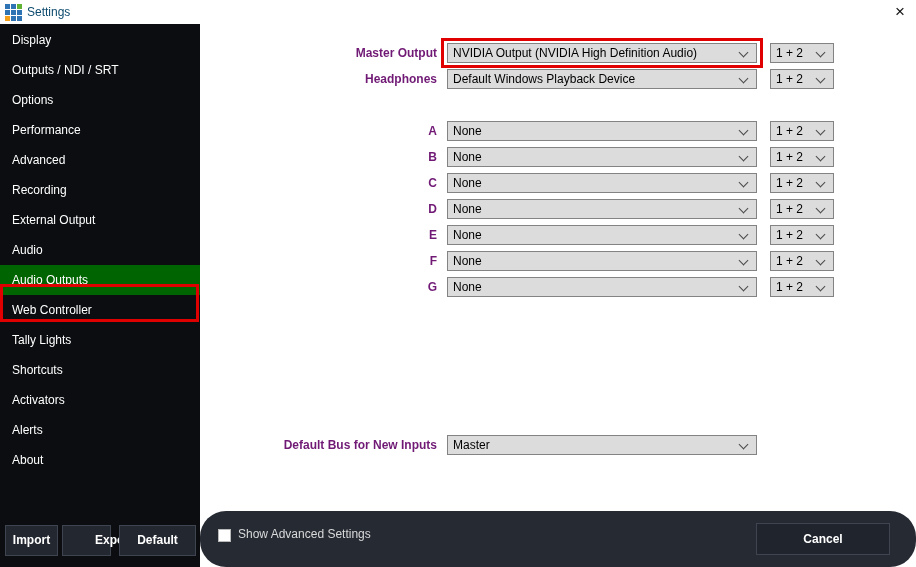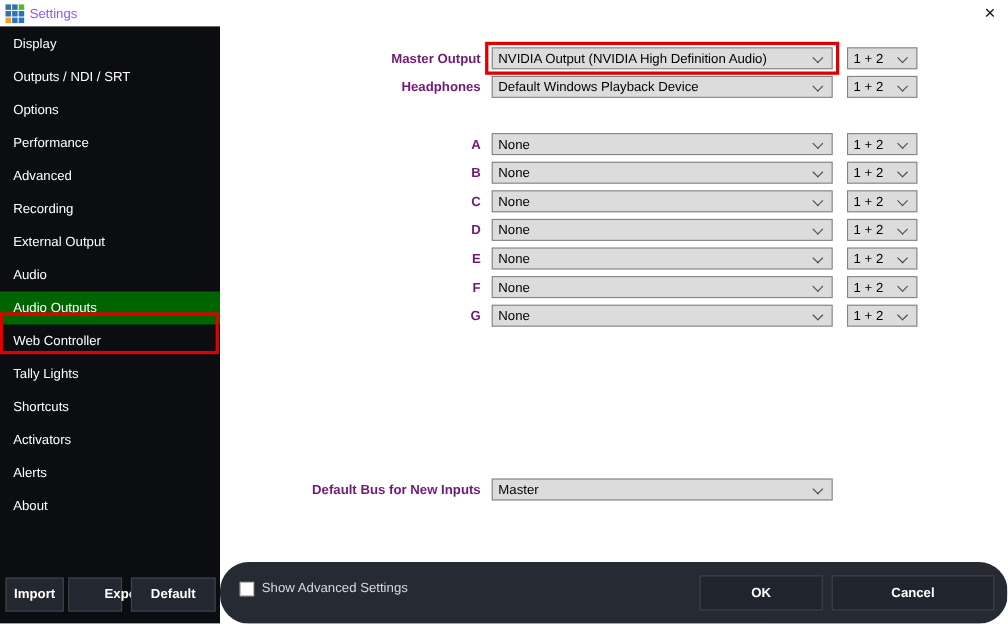--- a/index.html
+++ b/index.html
@@ -11,21 +11,21 @@
     background:#ffffff; overflow:hidden;
   }
 
   
   .titlebar { position:absolute; left:0; top:0; width:916px; height:24px; background:#ffffff; }
   .app-icon { position:absolute; left:5px; top:4px; width:17px; height:17px;
     display:grid; grid-template-columns:repeat(3,5px); grid-template-rows:repeat(3,5px); gap:1px; }
   .app-icon span { width:5px; height:5px; background:#2e74b5; }
   .app-icon span.c-green  { background:#5fb233; }
   .app-icon span.c-orange { background:#f5a01a; }
-  .title-text { position:absolute; left:27px; top:5px; font-size:12px; color:#8b5cf6; }
+  .title-text { position:absolute; left:27px; top:5px; font-size:12px; color:#0c4a6e; }
   .close-btn { position:absolute; right:4px; top:2px; width:24px; height:20px;
     display:flex; align-items:center; justify-content:center; font-size:17px; color:#111;
     font-weight:300; cursor:default; }
 
   
   .sidebar { position:absolute; left:0; top:24px; width:200px; height:543px; background:#0b0d10; }
   .nav { position:absolute; left:0; top:1px; width:200px; }
   .nav-item { height:30px; line-height:30px; padding-left:12px; color:#ffffff;
     font-size:12px; cursor:default; white-space:nowrap; }
   .nav-item.selected { background:#006400; }
@@ -54,21 +54,21 @@
 
   
   .footer { position:absolute; left:200px; top:511px; width:716px; height:56px; background:#262a33;border-radius:26px; }
   .checkbox { position:absolute; left:18px; top:18px; width:13px; height:13px;
     background:#ffffff; border:1px solid #b9b9b9; cursor:default; }
   .checkbox-label { position:absolute; left:38px; top:16px; font-size:12px; color:#d9d9d9; }
   .footer-btn { position:absolute; top:12px; height:32px; background:#20252d;
     border:1px solid #3f4550; color:#ffffff; font-size:12px; font-weight:bold;
     text-align:center; line-height:30px; cursor:default; }
   .btn-ok     { left:436px; width:112px; }
-  .btn-cancel { left:556px; width:148px; }
+  .btn-cancel { left:556px; width:134px; }
 </style>
 </head>
 <body>
 
 <div class="window">
 
   <div class="titlebar">
     <div class="app-icon">
       <span></span>
         <span></span>
@@ -223,17 +223,16 @@
     <span class="row-label">Default Bus for New Inputs</span>
     <div class="dd dd-main">
       <span>Master</span>
       <i class="chev"></i>
     </div>
   </div>
 
   <div class="footer">
     <div class="checkbox"></div>
     <div class="checkbox-label">Show Advanced Settings</div>
-    <div class="footer-btn btn-ok">OK</div>
     <div class="footer-btn btn-cancel">Cancel</div>
   </div>
 
 </div>
 
 </body></html>

